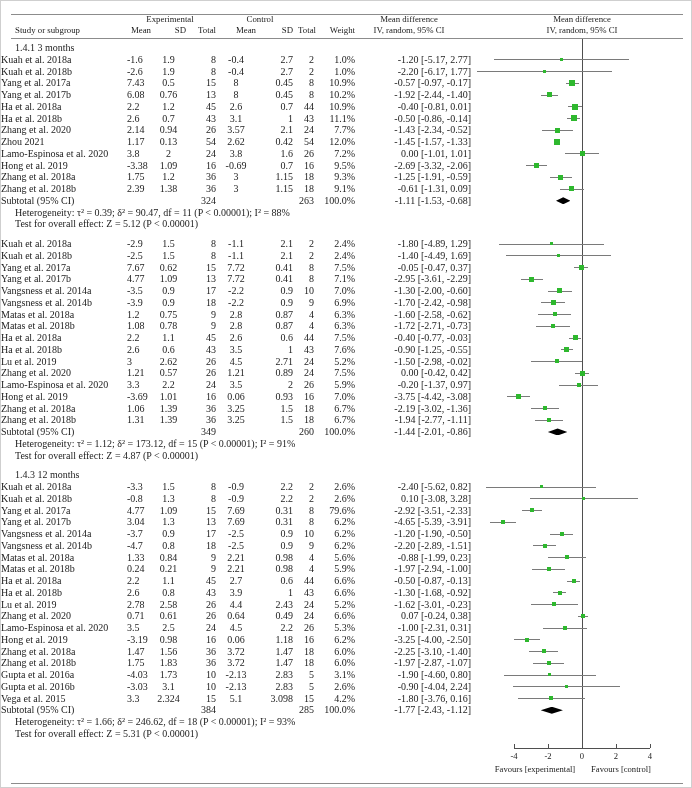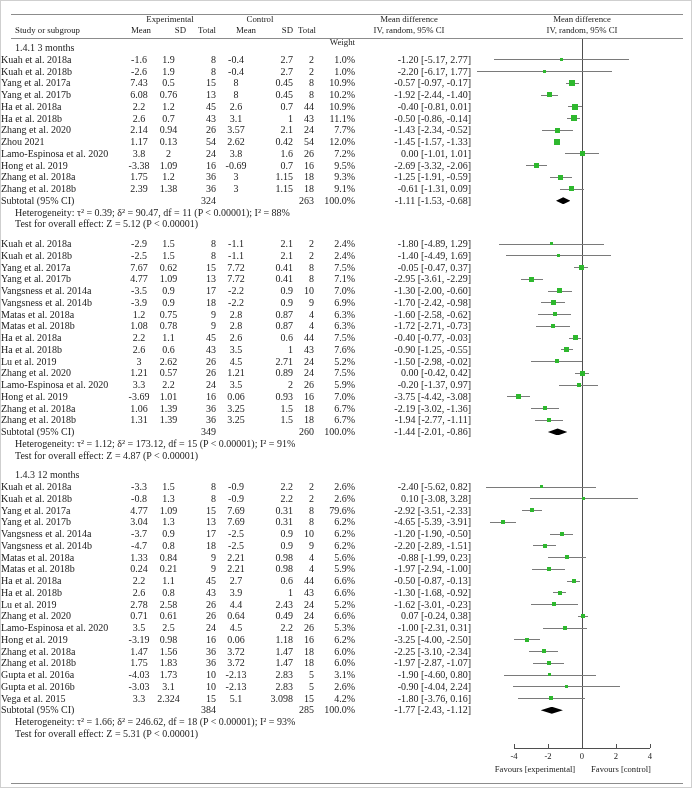--- a/index.html
+++ b/index.html
@@ -6,21 +6,21 @@
   #fig{position:relative;width:692px;height:788px;background:#fff;border:1px solid #cfcfcf;box-sizing:border-box;
        font-family:"Liberation Serif","DejaVu Serif",serif;color:#1c1c1c;overflow:hidden;}
   .rule{position:absolute;left:10px;width:672px;height:1px;background:#8c8c8c;}
   .h{position:absolute;font-size:8.8px;line-height:11px;white-space:nowrap;}
   .hc{position:absolute;font-size:8.8px;line-height:11px;white-space:nowrap;transform:translateX(-50%);}
   .hr-right{text-align:right;}
   #rows{position:absolute;left:0;top:41px;width:692px;}
   .row{display:flex;height:11.75px;line-height:11.75px;font-size:10px;position:relative;z-index:1;}
   .row span{flex:none;white-space:nowrap;box-sizing:border-box;}
   .c-study{width:126px;text-align:left;}
-  .c-m1{width:24px;text-align:center;}
+  .c-m1{width:24px;text-align:left;}
   .c-sd1{width:35px;text-align:center;}
   .c-t1{width:30px;text-align:right;}
   .c-m2{width:40px;text-align:center;}
   .c-sd2{width:37px;text-align:right;}
   .c-t2{width:21px;text-align:right;}
   .c-w{width:41px;text-align:right;}
   .c-ci{width:116px;text-align:right;}
   .c-f{width:222px;position:relative;}
   .c-span{flex:1 1 auto;padding-left:14px;text-align:left;}
   .gap{height:8px;}
@@ -47,21 +47,21 @@
   <span class="hc" style="left:408px;top:13px">Mean difference</span>
   <span class="hc" style="left:581px;top:13px">Mean difference</span>
 
   <span class="h" style="left:14px;top:24px">Study or subgroup</span>
   <span class="h hr-right" style="left:120px;top:24px;width:30px">Mean</span>
   <span class="h hr-right" style="left:150px;top:24px;width:35px">SD</span>
   <span class="h hr-right" style="left:185px;top:24px;width:30px">Total</span>
   <span class="h hr-right" style="left:215px;top:24px;width:40px">Mean</span>
   <span class="h hr-right" style="left:255px;top:24px;width:37px">SD</span>
   <span class="h hr-right" style="left:292px;top:24px;width:23px">Total</span>
-  <span class="h hr-right" style="left:313px;top:36px;width:41px">Weight</span>
+  <span class="h hr-right" style="left:313px;top:24px;width:41px">Weight</span>
   <span class="hc" style="left:408px;top:24px">IV, random, 95% CI</span>
   <span class="hc" style="left:581px;top:24px">IV, random, 95% CI</span>
 
   <div id="zero-line"></div>
 
   <div id="rows">
       <div class="row">
         <span class="c-span">1.4.1 3 months</span>
       </div>
       <div class="row">
@@ -741,21 +741,21 @@
       </div>
       <div class="row">
         <span class="c-study">Zhang et al. 2018a</span>
         <span class="c-m1">1.47</span>
         <span class="c-sd1">1.56</span>
         <span class="c-t1">36</span>
         <span class="c-m2">3.72</span>
         <span class="c-sd2">1.47</span>
         <span class="c-t2">18</span>
         <span class="c-w">6.0%</span>
-        <span class="c-ci">-2.25 [-3.10, -2.34]</span>
+        <span class="c-ci">-2.25 [-3.10, -1.40]</span>
         <span class="c-f">
           <div class="ciline" style="left: 58.3px; width: 28.9px;"></div>
           <div class="sq" style="height: 4px; width: 4px; left: 70.75px; top: 3.875px;"></div>
         </span>
       </div>
       <div class="row">
         <span class="c-study">Zhang et al. 2018b</span>
         <span class="c-m1">1.75</span>
         <span class="c-sd1">1.83</span>
         <span class="c-t1">36</span>

